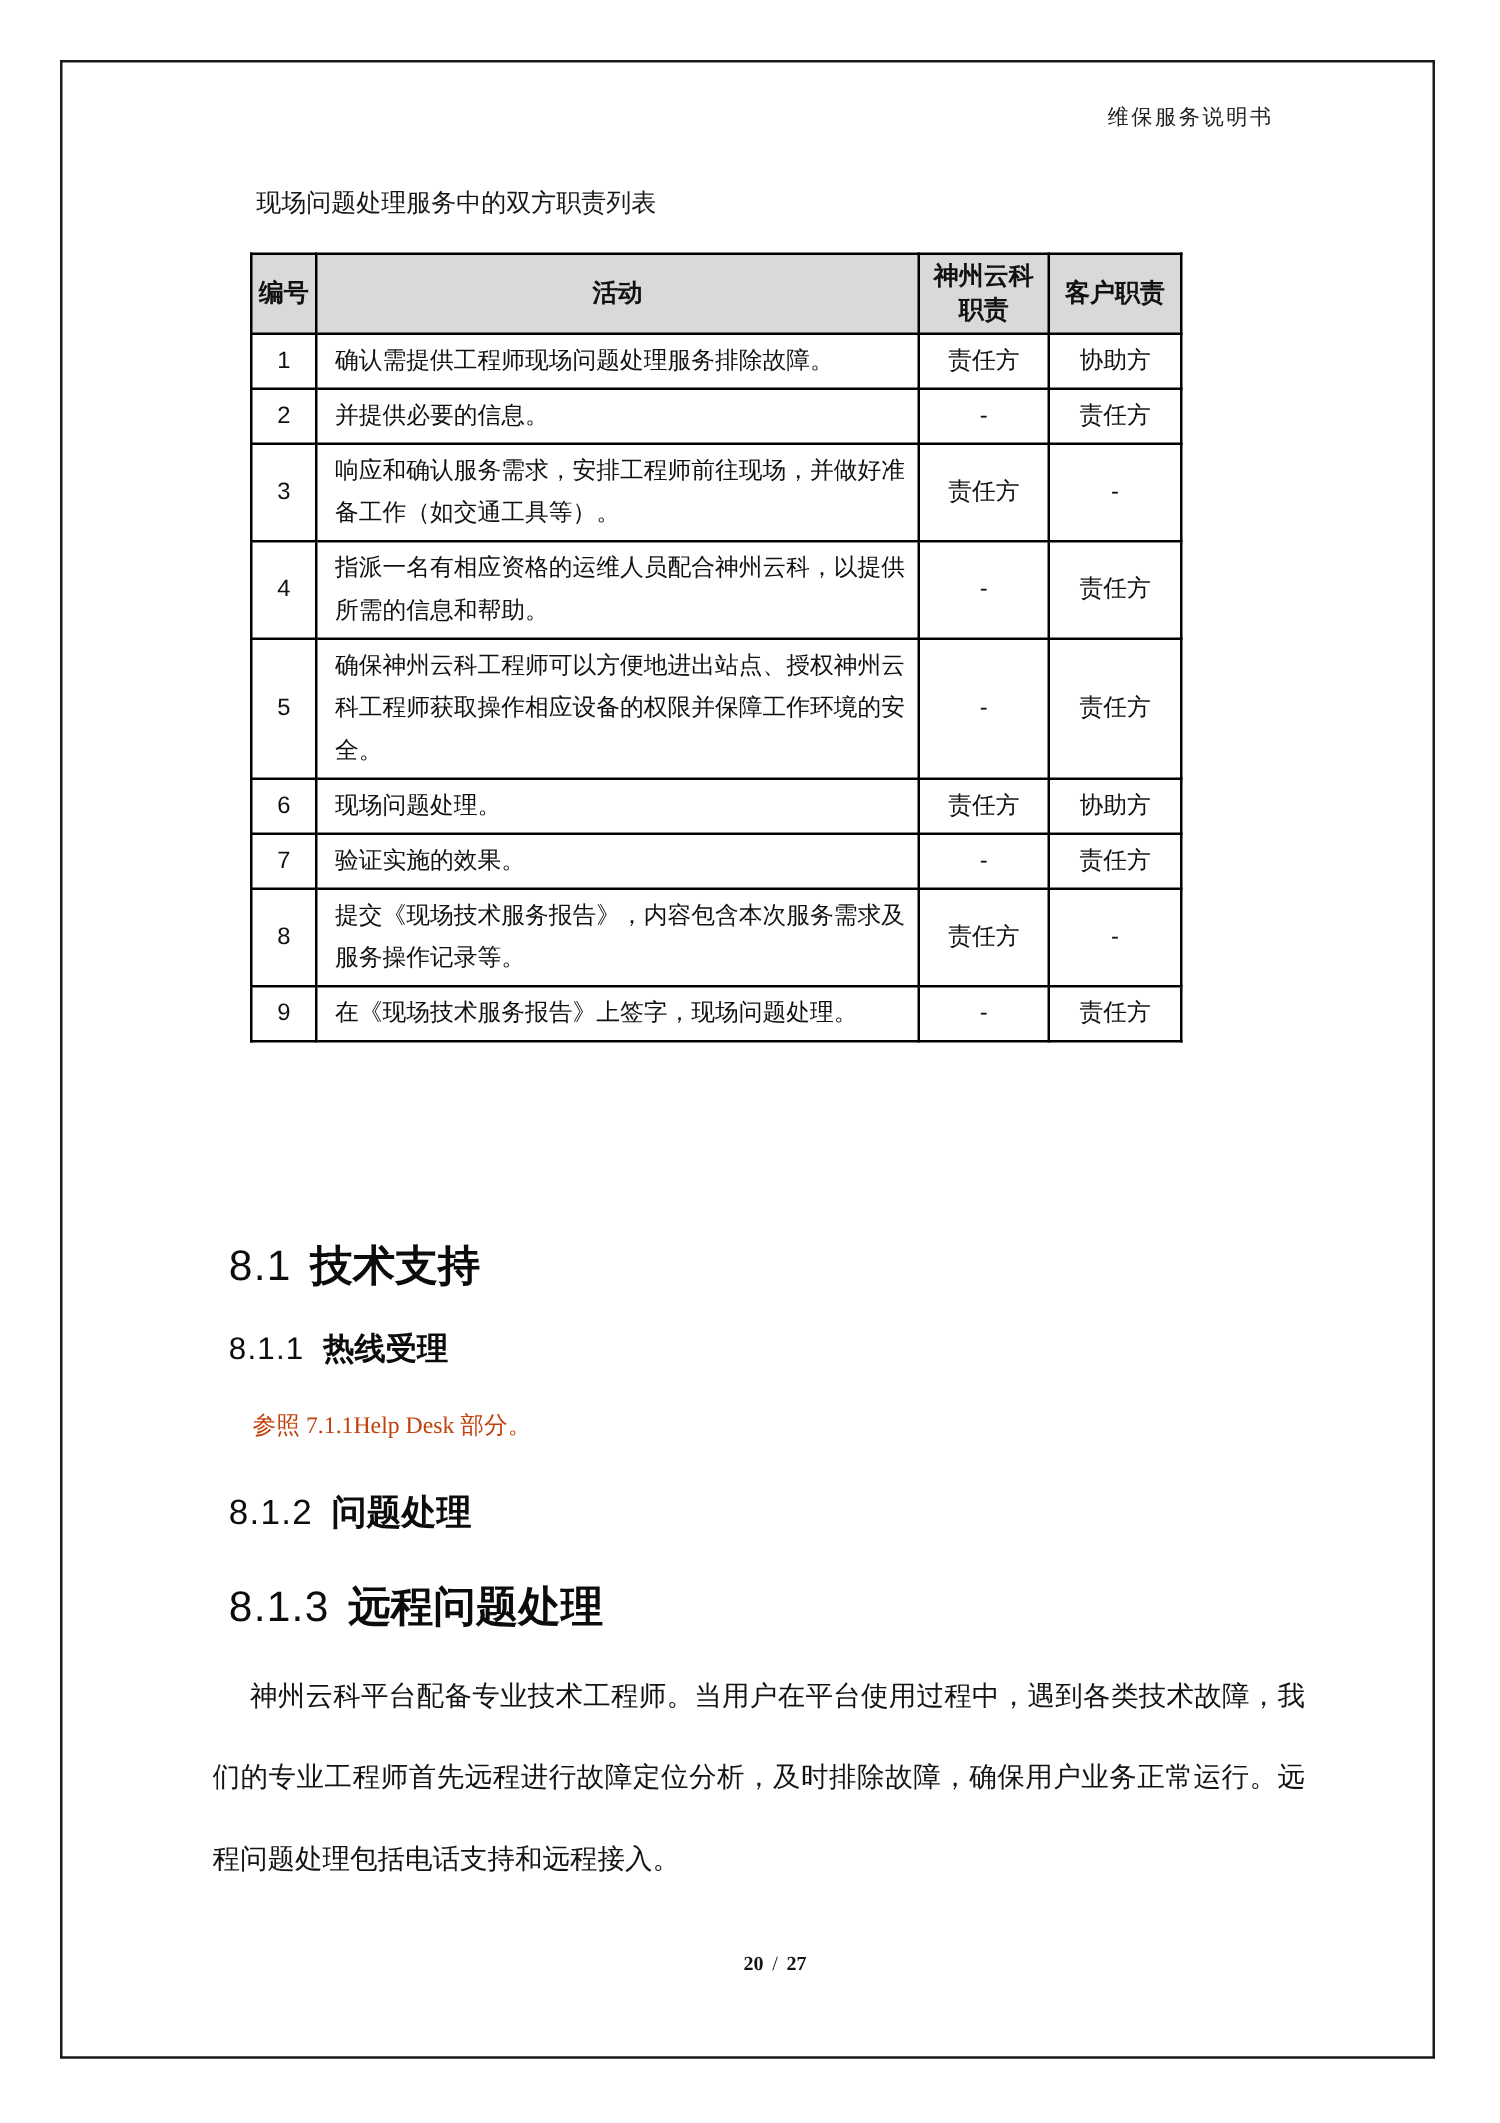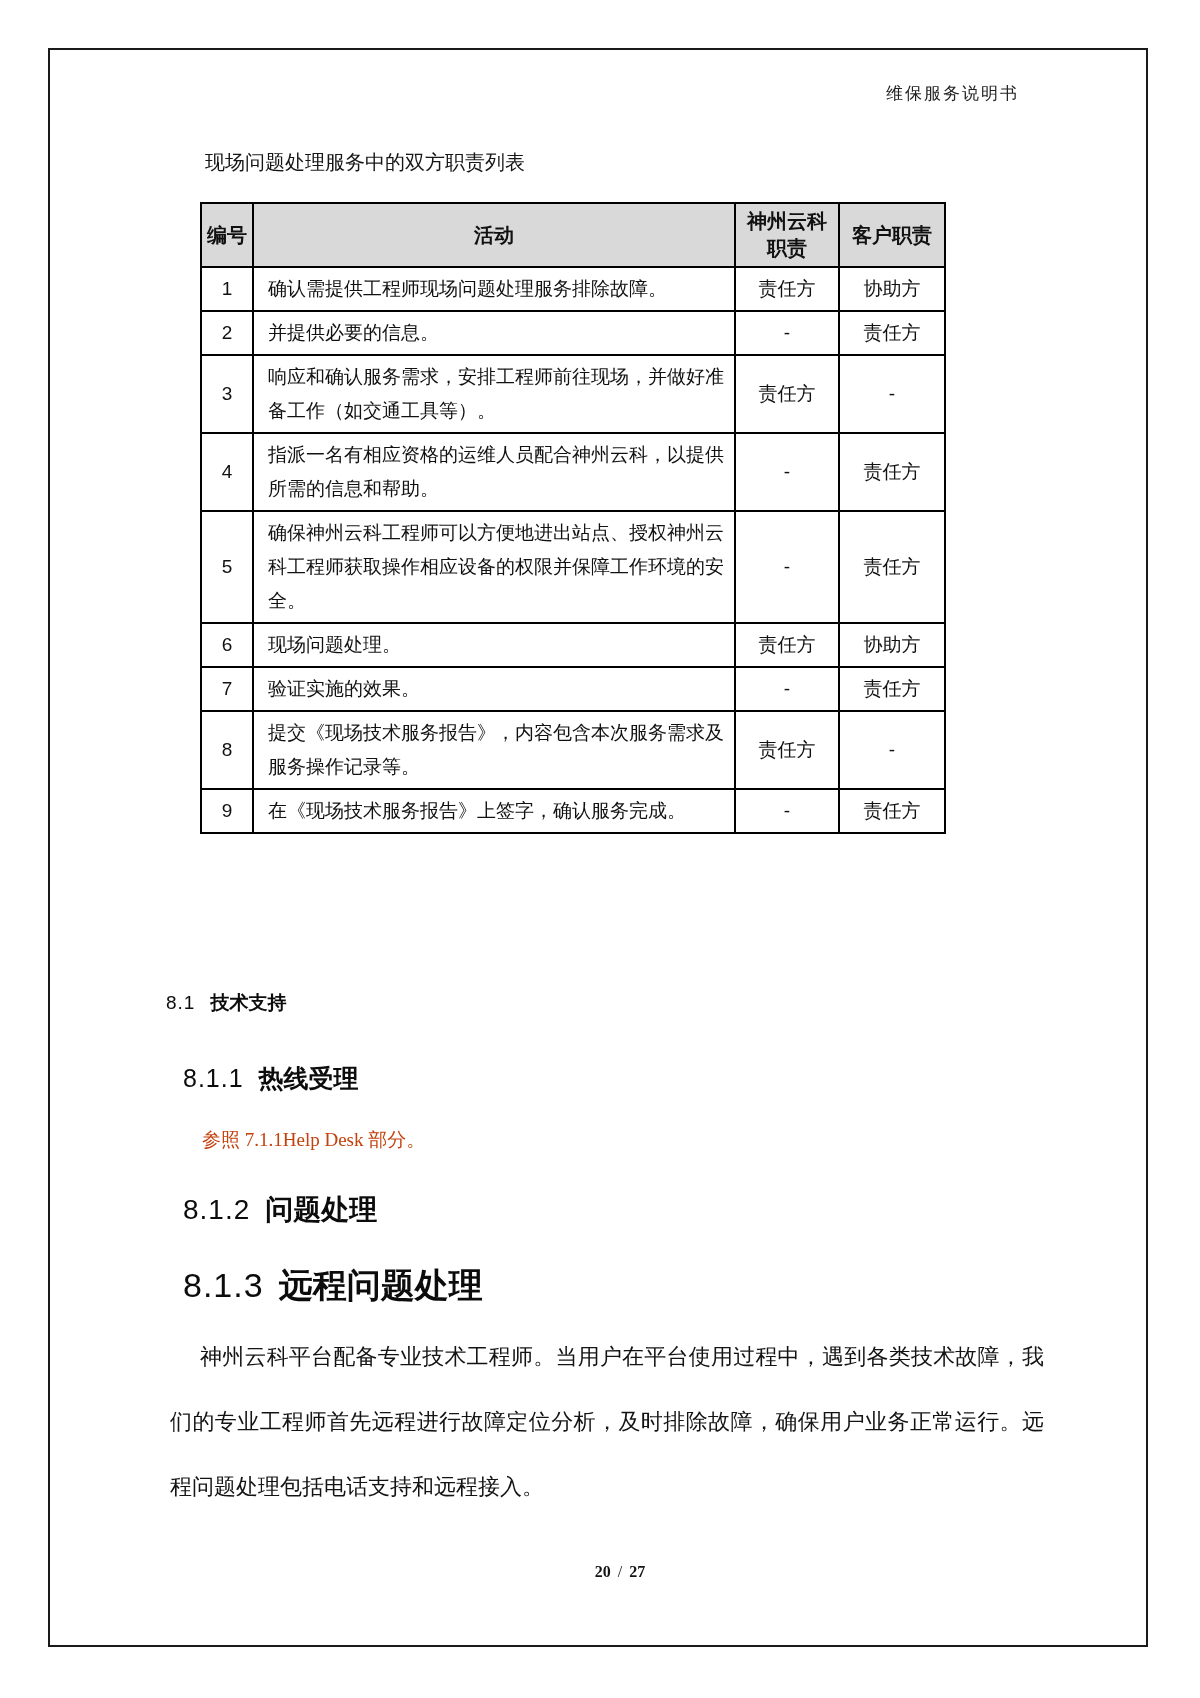--- a/index.html
+++ b/index.html
@@ -39,21 +39,21 @@
   .c-act{width:482px;text-align:left;}
   .c-dc{width:104px;text-align:center;}
   .c-cu{width:106px;text-align:center;}
   table.resp td{padding:4px 0;line-height:34px;}
   table.resp td.c-act{padding:4px 8px 4px 14px;}
   
   .sec{position:absolute;white-space:nowrap;color:#0c0c0c;}
   .sec .hnum{font-weight:400;margin-right:15px;letter-spacing:1px;}
   .sec .htxt{font-weight:700;}
   .sec.l1{left:183px;top:913px;font-size:28px;}
-  .sec.l2{left:166px;top:990px;font-size:19px;}
+  .sec.l2{left:183px;top:990px;font-size:34px;}
   .sec.l3a{left:183px;top:1062px;font-size:25px;}
   .sec.l3b{left:183px;top:1191px;font-size:28px;}
   .sec.l3c{left:183px;top:1263px;font-size:34px;}
   
   .p-ref{
     position:absolute;left:202px;top:1127px;
     font-family:"Liberation Serif",serif;font-size:19px;color:#c2410c;
   }
   .p-remote{
     position:absolute;left:170px;top:1324px;width:874px;
@@ -142,21 +142,21 @@
 
         <tr>
           <td class="c-id">8</td>
           <td class="c-act">提交《现场技术服务报告》，内容包含本次服务需求及服务操作记录等。</td>
           <td class="c-dc">责任方</td>
           <td class="c-cu">-</td>
         </tr>
 
         <tr>
           <td class="c-id">9</td>
-          <td class="c-act">在《现场技术服务报告》上签字，确认服务完成。</td>
+          <td class="c-act">在《现场技术服务报告》上签字，现场问题处理。</td>
           <td class="c-dc">-</td>
           <td class="c-cu">责任方</td>
         </tr>
       </tbody>
   </table>
 
 
   <div class="sec l2">
     <span class="hnum">8.1</span><span class="htxt">技术支持</span>
   </div>

